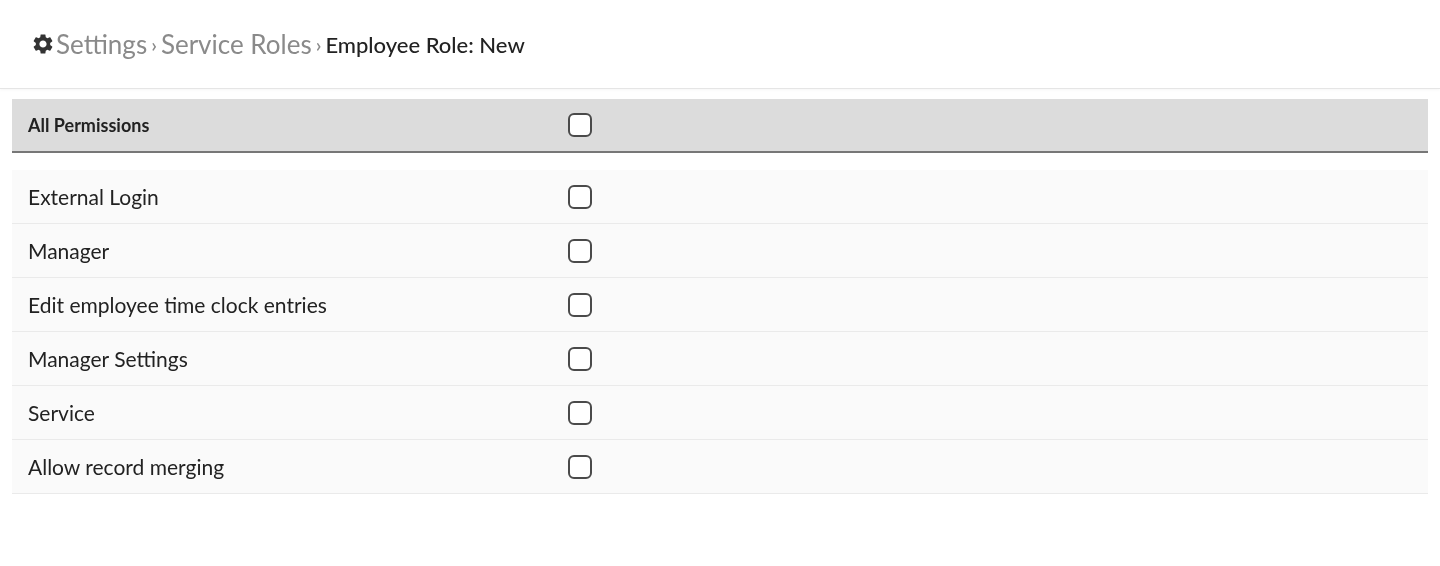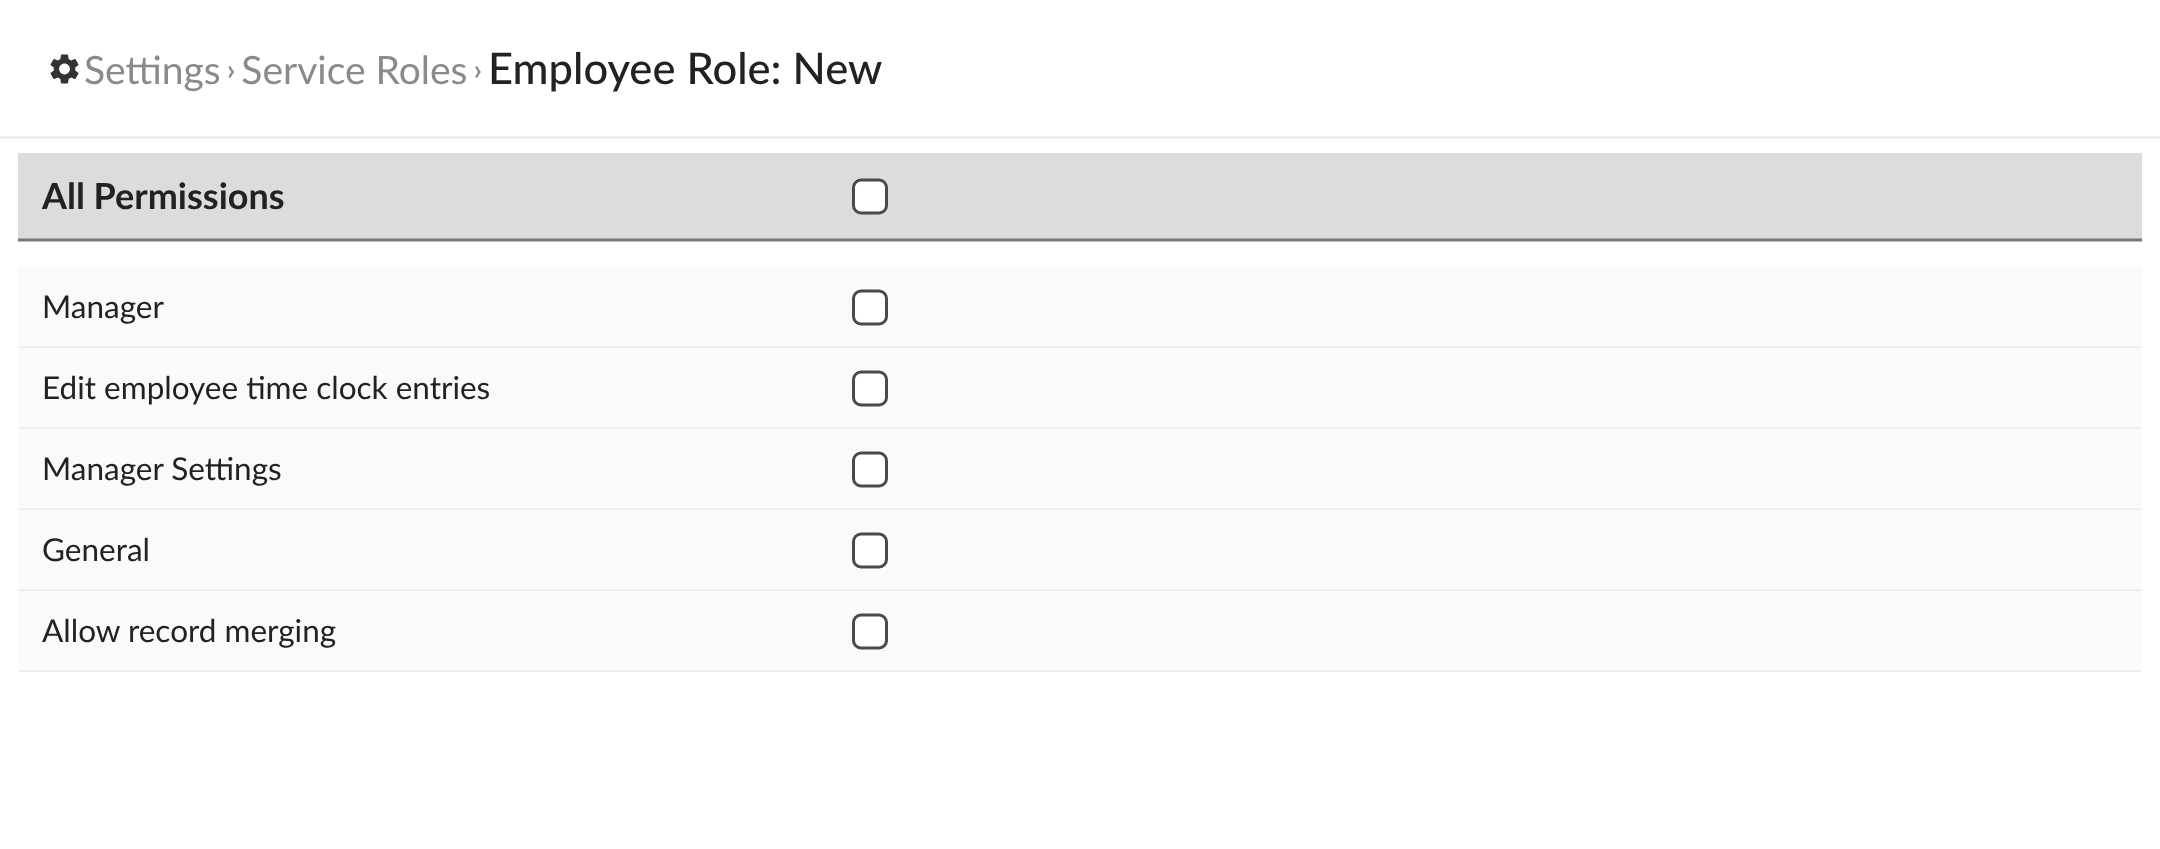--- a/index.html
+++ b/index.html
@@ -33,41 +33,41 @@
       color: #8a8a8a;
       cursor: pointer;
     }
     .breadcrumb-sep {
       font-size: 20px;
       color: #8a8a8a;
       font-weight: 600;
       margin: 0 4px;
     }
     .breadcrumb-current {
-      font-size: 29px;
+      font-size: 22px;
       color: #222;
       font-weight: 500;
     }
     .content {
       padding: 10px 0 0 0;
     }
     .perm-table {
       width: calc(100% - 24px);
       margin: 0 12px;
       border-collapse: collapse;
     }
     .group-header-row {
       background: #dcdcdc;
       border-bottom: 2px solid #777;
     }
     .group-header-row td {
       padding: 14px 16px;
     }
     .group-header-row .label-cell {
-      font-size: 24px;
+      font-size: 18px;
       font-weight: 700;
       color: #222;
       width: 540px;
     }
     .perm-row {
       background: #fafafa;
       border-bottom: 1px solid #eaeaea;
     }
     .perm-row td {
       padding: 14px 16px;
@@ -118,39 +118,45 @@
       <tr class="group-header-row">
         <td class="label-cell">All Permissions</td>
         <td class="checkbox-cell">
           <span class="perm-checkbox"></span>
         </td>
       </tr>
       <tr class="spacer-row">
           <td colspan="2"></td>
         </tr>
       <tr class="perm-row">
+        <td class="label-cell">External Login</td>
+        <td class="checkbox-cell">
+          <span class="perm-checkbox"></span>
+        </td>
+      </tr>
+      <tr class="perm-row">
         <td class="label-cell">Manager</td>
         <td class="checkbox-cell">
           <span class="perm-checkbox"></span>
         </td>
       </tr>
       <tr class="perm-row">
         <td class="label-cell">Edit employee time clock entries</td>
         <td class="checkbox-cell">
           <span class="perm-checkbox"></span>
         </td>
       </tr>
       <tr class="perm-row">
         <td class="label-cell">Manager Settings</td>
         <td class="checkbox-cell">
           <span class="perm-checkbox"></span>
         </td>
       </tr>
       <tr class="perm-row">
-        <td class="label-cell">General</td>
+        <td class="label-cell">Service</td>
         <td class="checkbox-cell">
           <span class="perm-checkbox"></span>
         </td>
       </tr>
       <tr class="perm-row">
         <td class="label-cell">Allow record merging</td>
         <td class="checkbox-cell">
           <span class="perm-checkbox"></span>
         </td>
       </tr>

